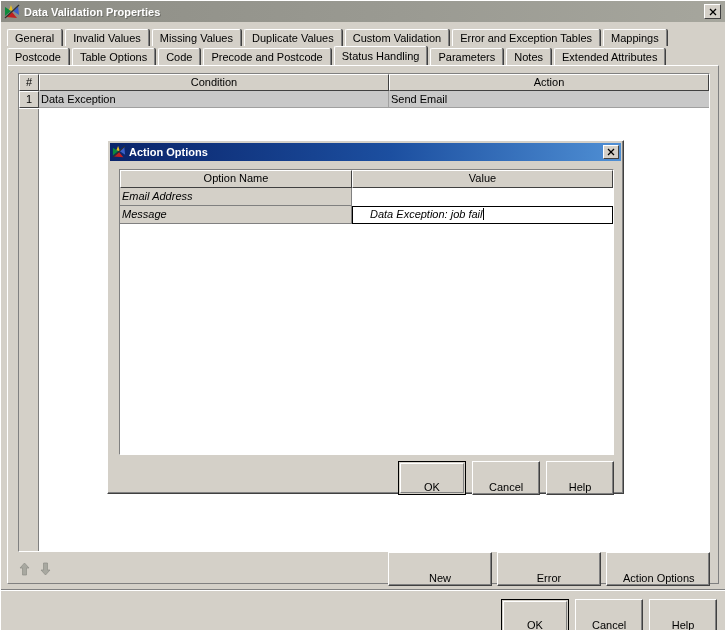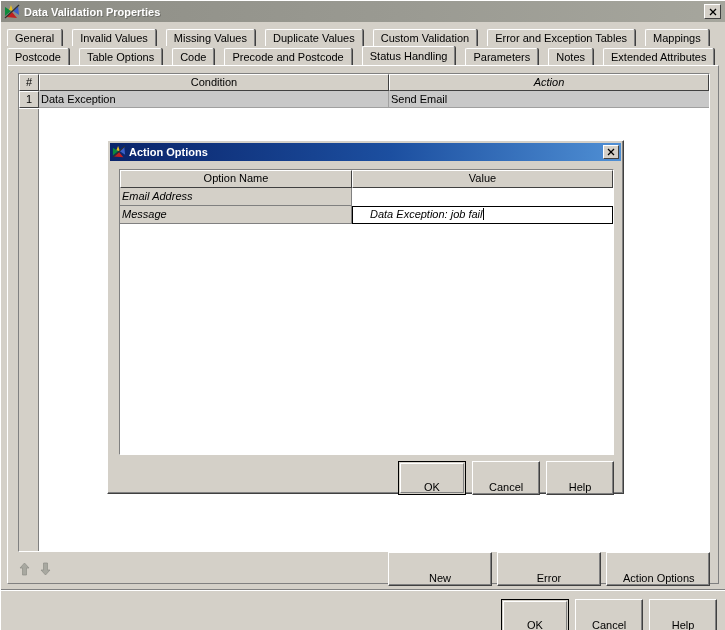--- a/index.html
+++ b/index.html
@@ -83,21 +83,21 @@
   }
   .tabrow {
     display: flex;
     height: 19px;
     align-items: flex-end;
   }
   .tab {
     height: 17px;
     line-height: 16px;
     padding: 0 7px;
-    margin-right: 10px;
+    margin-right: 3px;
     background: #d4d0c8;
     border-top: 1px solid #ffffff;
     border-left: 1px solid #ffffff;
     border-right: 1px solid #808080;
     box-shadow: 1px 0 0 #404040;
     border-top-left-radius: 2px;
     border-top-right-radius: 2px;
     font-size: 11px;
     white-space: nowrap;
     box-sizing: border-box;
@@ -150,21 +150,21 @@
     border-bottom: 1px solid #404040;
     box-sizing: border-box;
     font-size: 11px;
     line-height: 14px;
     text-align: center;
     overflow: hidden;
     white-space: nowrap;
   }
   .gh-num { width: 20px; }
   .gh-cond { width: 350px; }
-  .gh-act { flex: 1 1 auto; font-style: italic; }
+  .gh-act { flex: 1 1 auto; }
 
   .grid-row {
     display: flex;
     height: 17px;
     box-sizing: border-box;
   }
   .gr-num {
     width: 20px;
     background: #d4d0c8;
     border-top: 1px solid #ffffff;

